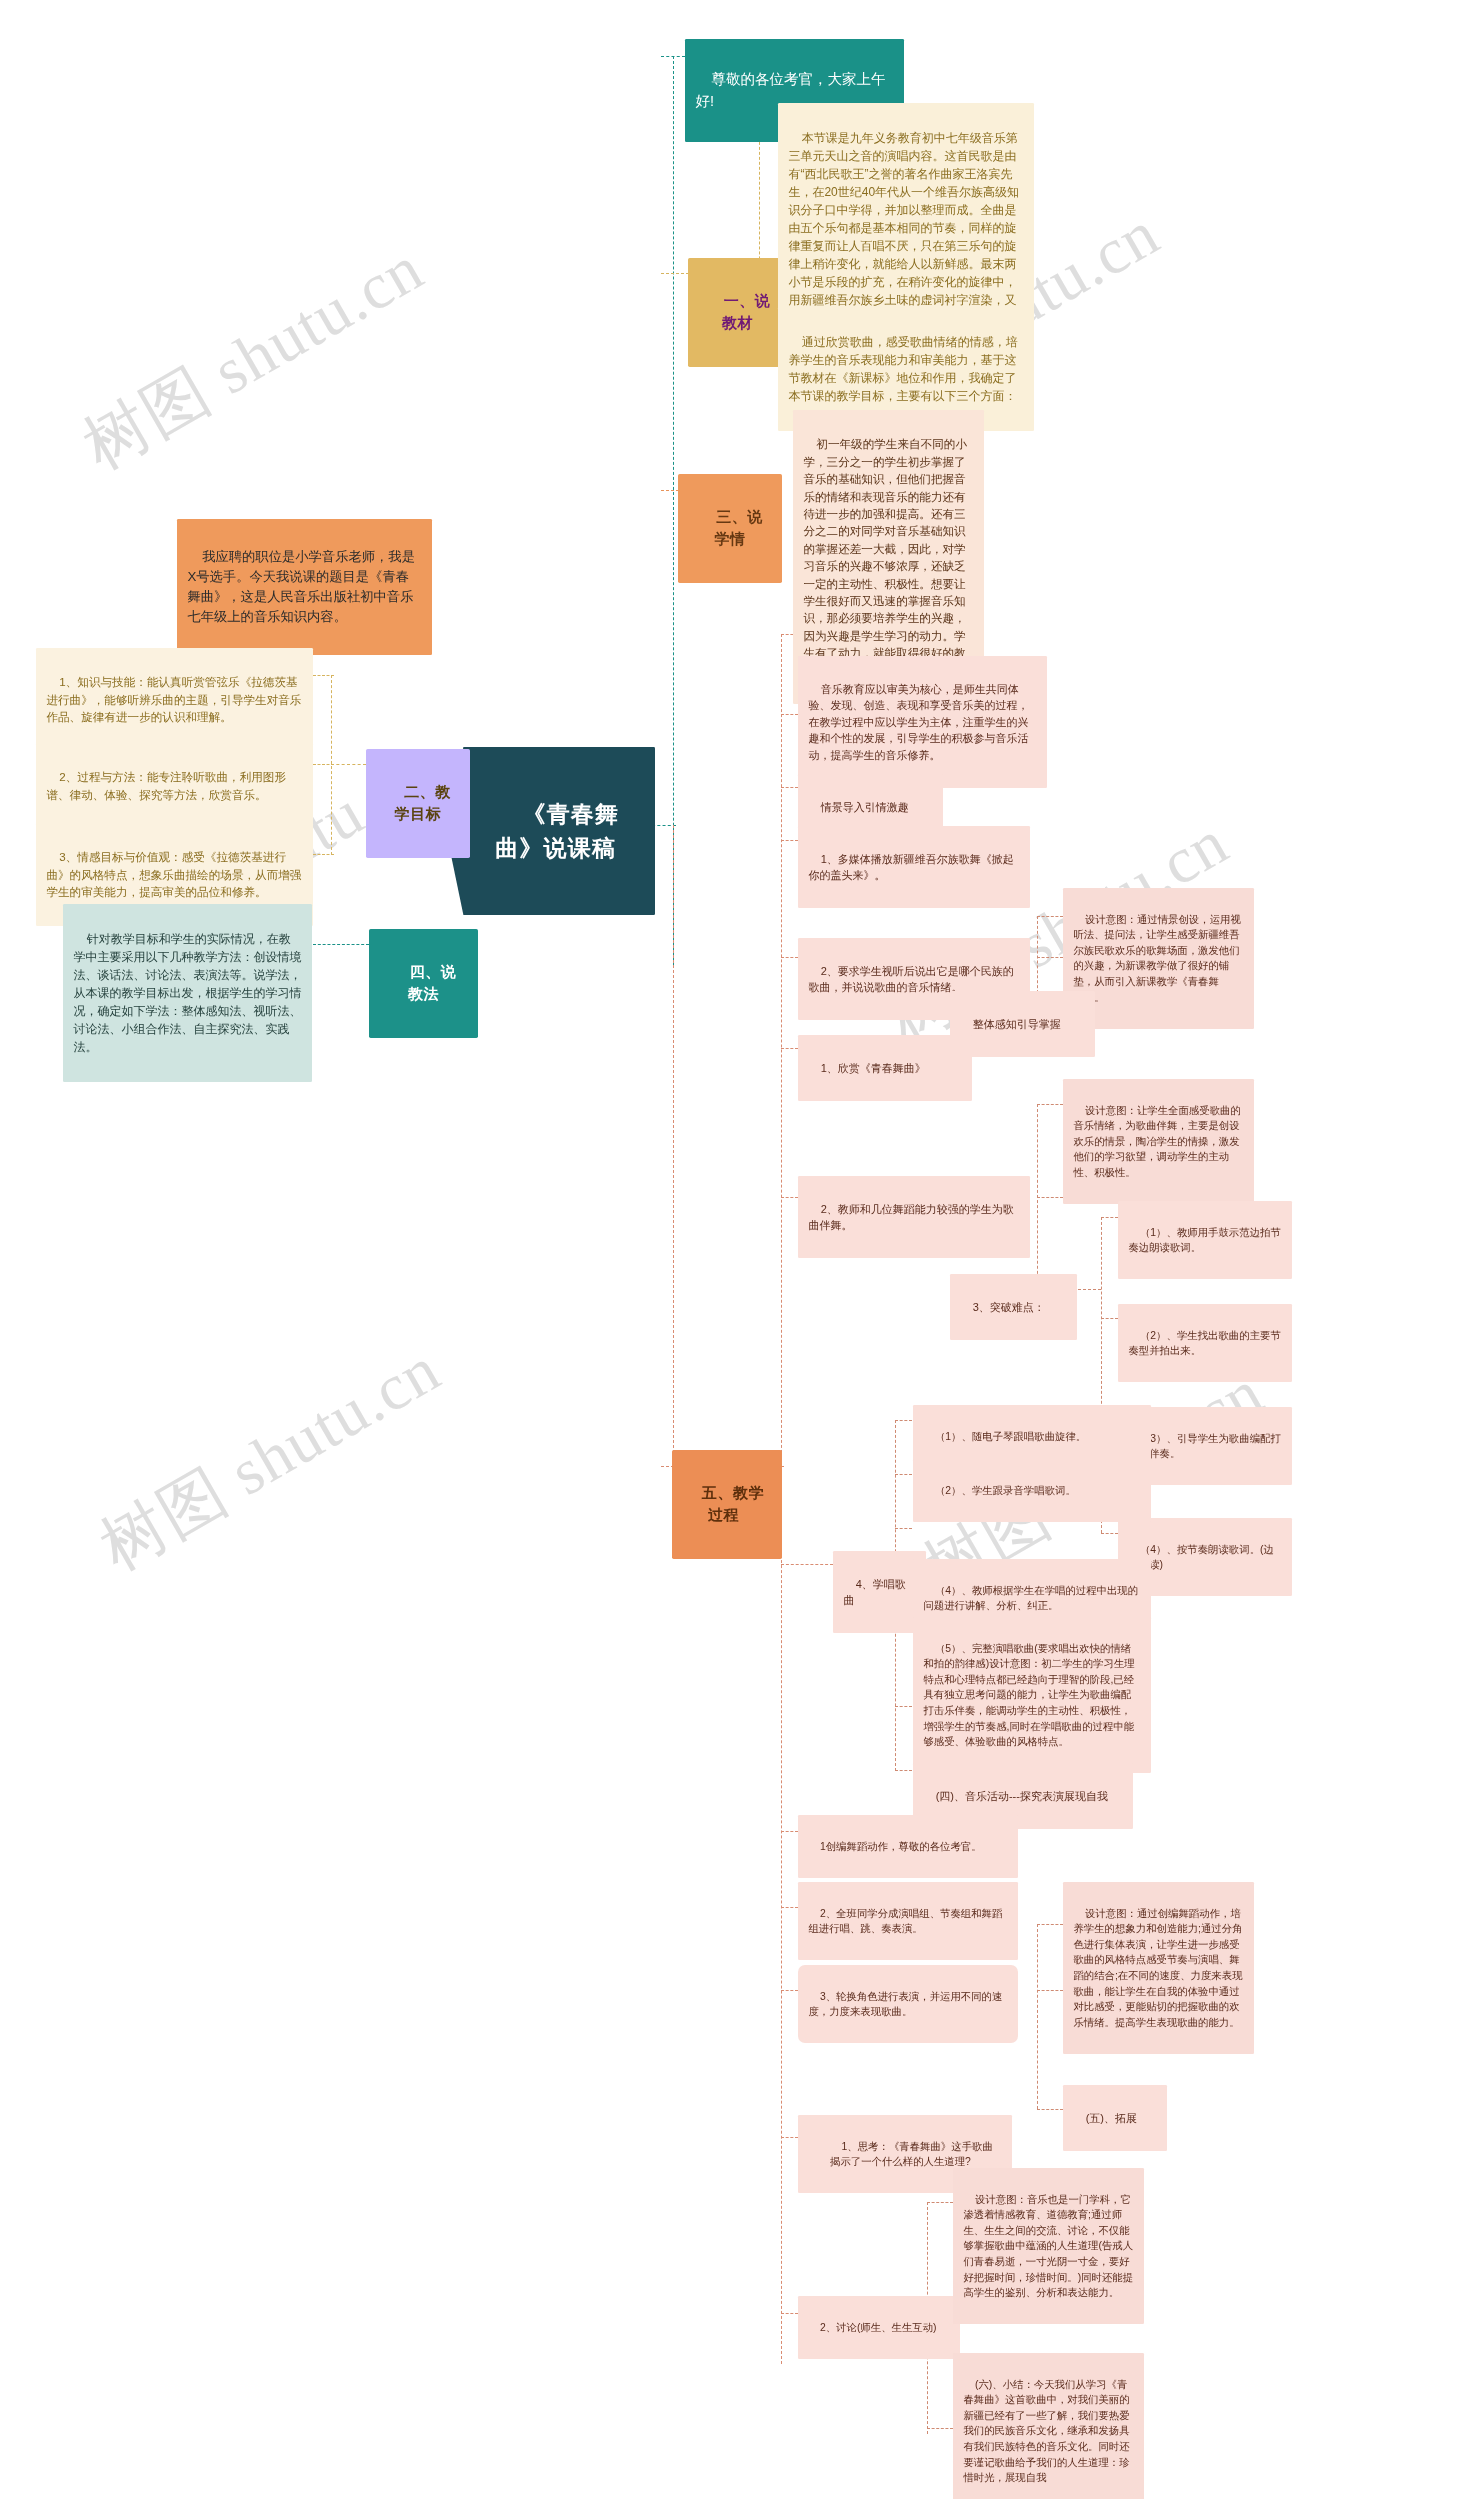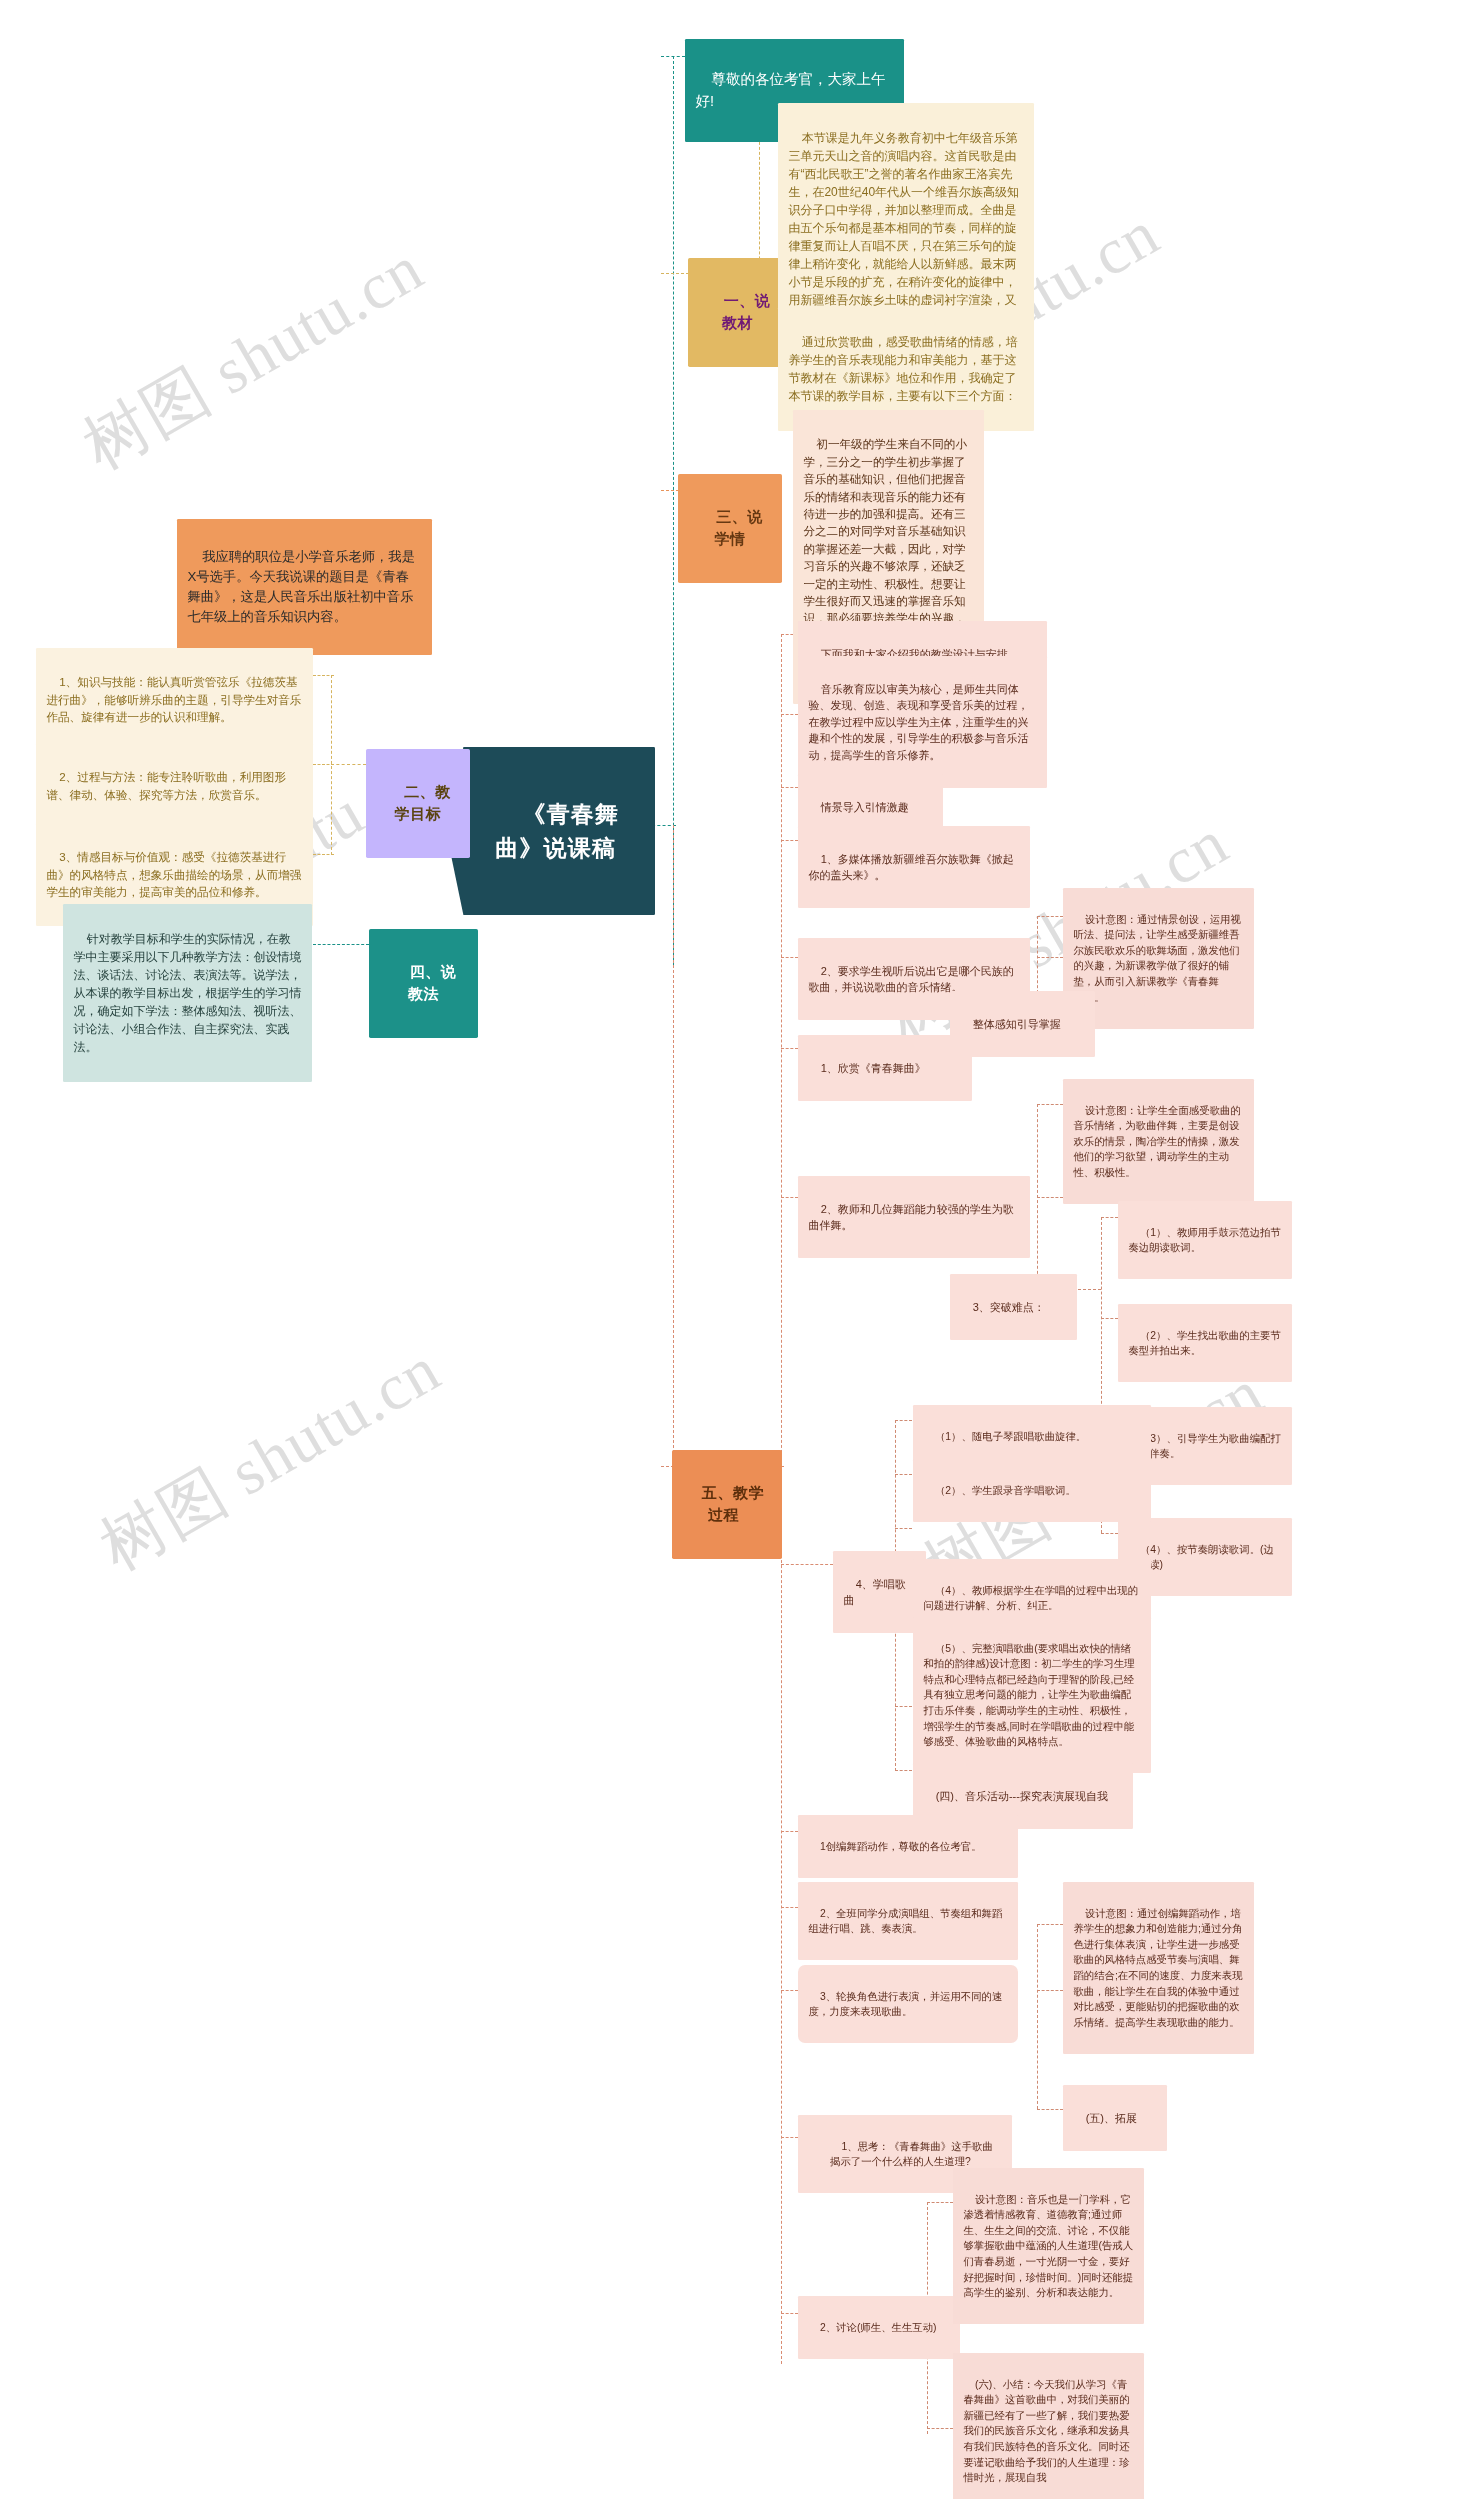--- a/index.html
+++ b/index.html
@@ -215,23 +215,20 @@
     <span>四、说教法</span>
   </div>
   <div class="node c-mint" style="left:63px; top:904px; width:249px;">
     <span>针对教学目标和学生的实际情况，在教学中主要采用以下几种教学方法：创设情境法、谈话法、讨论法、表演法等。说学法，从本课的教学目标出发，根据学生的学习情况，确定如下学法：整体感知法、视听法、讨论法、小组合作法、自主探究法、实践法。</span>
   </div>
 
   <div class="node branch b-orange2" style="left:672px; top:1450px; width:110px; text-align:center;padding-left:8px;">
     <span>五、教学过程</span>
   </div>
 
-  <div class="node c-pink" style="left:798px; top:621px; width:249px;">
-    <span>下面我和大家介绍我的教学设计与安排。</span>
-  </div>
 
   <div class="node c-pink" style="left:798px; top:656px; width:249px;">
     <span>音乐教育应以审美为核心，是师生共同体验、发现、创造、表现和享受音乐美的过程，在教学过程中应以学生为主体，注重学生的兴趣和个性的发展，引导学生的积极参与音乐活动，提高学生的音乐修养。</span>
   </div>
 
   <div class="node c-pink" style="left:798px; top:774px; width:145px;">
     <span>情景导入引情激趣</span>
   </div>
 
   <div class="node c-pink" style="left:798px; top:826px; width:232px;">

